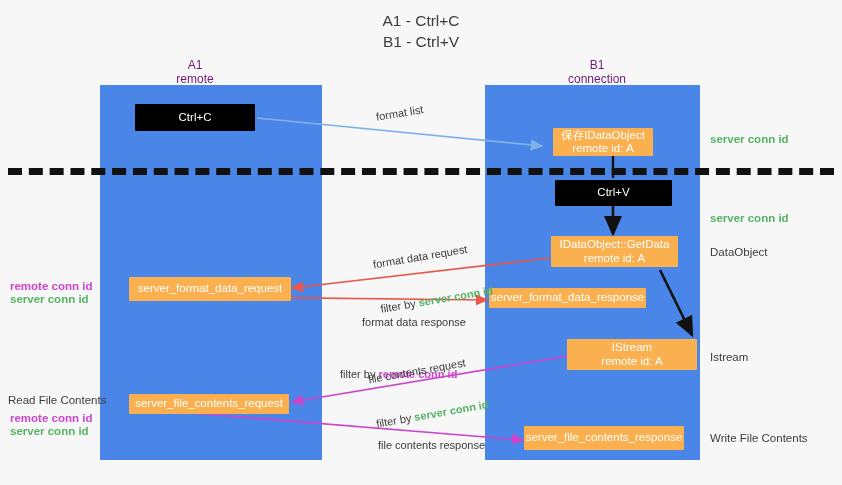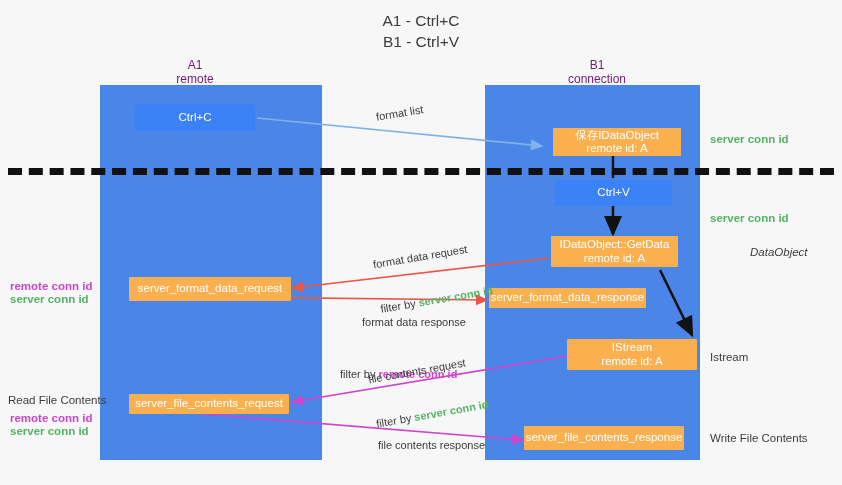--- a/index.html
+++ b/index.html
@@ -28,21 +28,21 @@
     position:absolute;left:8px;top:168px;width:826px;height:0;
     border-top:7px dashed #111;
   }
 
   .box{
     position:absolute;box-sizing:border-box;
     display:flex;align-items:center;justify-content:center;
     text-align:center;color:#ffffff;font-size:11.5px;line-height:13.5px;
     white-space:pre;border-radius:1px;
   }
-  .green{background:#3b82f6;}
+  .green{background:#000000;}
   .orange{background:#fbb050;}
 
   .lbl{position:absolute;font-size:11.5px;color:#3c3c3c;white-space:pre;line-height:14px;}
   .green-t{color:#54b364;font-weight:bold;}
   .mag-t{color:#cc45cc;font-weight:bold;}
   .dark-t{color:#3c3c3c;}
 
   .rot{position:absolute;white-space:pre;font-size:11px;color:#3c3c3c;line-height:15px;}
   .rot-a{transform:rotate(-9.5deg);transform-origin:left top;}
   .rot-b{transform:rotate(-10deg);transform-origin:left top;}
@@ -88,21 +88,21 @@
 
     <line x1="568" y1="356" x2="292" y2="402" stroke="#cc45cc" stroke-width="1.6" marker-end="url(#ah-mag)"></line>
     <line x1="130" y1="408" x2="523" y2="440" stroke="#cc45cc" stroke-width="1.6" marker-end="url(#ah-mag)"></line>
   </svg>
 
   <div class="dashline"></div>
 
   <div class="box green" style="left:135px;top:104px;width:120px;height:27px;">Ctrl+C</div>
   <div class="box green" style="left:555px;top:180px;width:117px;height:26px;">Ctrl+V</div>
 
-  <div class="box orange" style="left:553px;top:128px;width:128px;height:28px;flex-direction:column;text-align:right;">
+  <div class="box orange" style="left:553px;top:128px;width:100px;height:28px;flex-direction:column;text-align:right;">
     <span>保存IDataObject</span>
     <span>remote id: A</span>
   </div>
 
   <div class="box orange" style="left:551px;top:236px;width:127px;height:31px;flex-direction:column;">
     <span>IDataObject::GetData</span>
     <span>remote id: A</span>
   </div>
 
   <div class="box orange" style="left:567px;top:339px;width:130px;height:31px;flex-direction:column;">
@@ -132,21 +132,21 @@
     <div><span class="dark-t">filter by </span><span class="green-t">server conn id</span></div>
   </div>
 
   <div class="flat" style="left:378px;top:408px;">
     <div>file contents response</div>
     
   </div>
 
   <div class="lbl green-t" style="left:710px;top:132px;">server conn id</div>
   <div class="lbl green-t" style="left:710px;top:211px;">server conn id</div>
-  <div class="lbl" style="left:750px;top:245px;font-style:italic;">DataObject</div>
+  <div class="lbl" style="left:710px;top:245px;">DataObject</div>
   <div class="lbl" style="left:710px;top:350px;">Istream</div>
   <div class="lbl" style="left:710px;top:431px;">Write File Contents</div>
 
   <div class="lbl mag-t" style="left:10px;top:279px;">remote conn id</div>
   <div class="lbl green-t" style="left:10px;top:292px;">server conn id</div>
 
   <div class="lbl" style="left:8px;top:393px;">Read File Contents</div>
   <div class="lbl mag-t" style="left:10px;top:411px;">remote conn id</div>
   <div class="lbl green-t" style="left:10px;top:424px;">server conn id</div>
 

